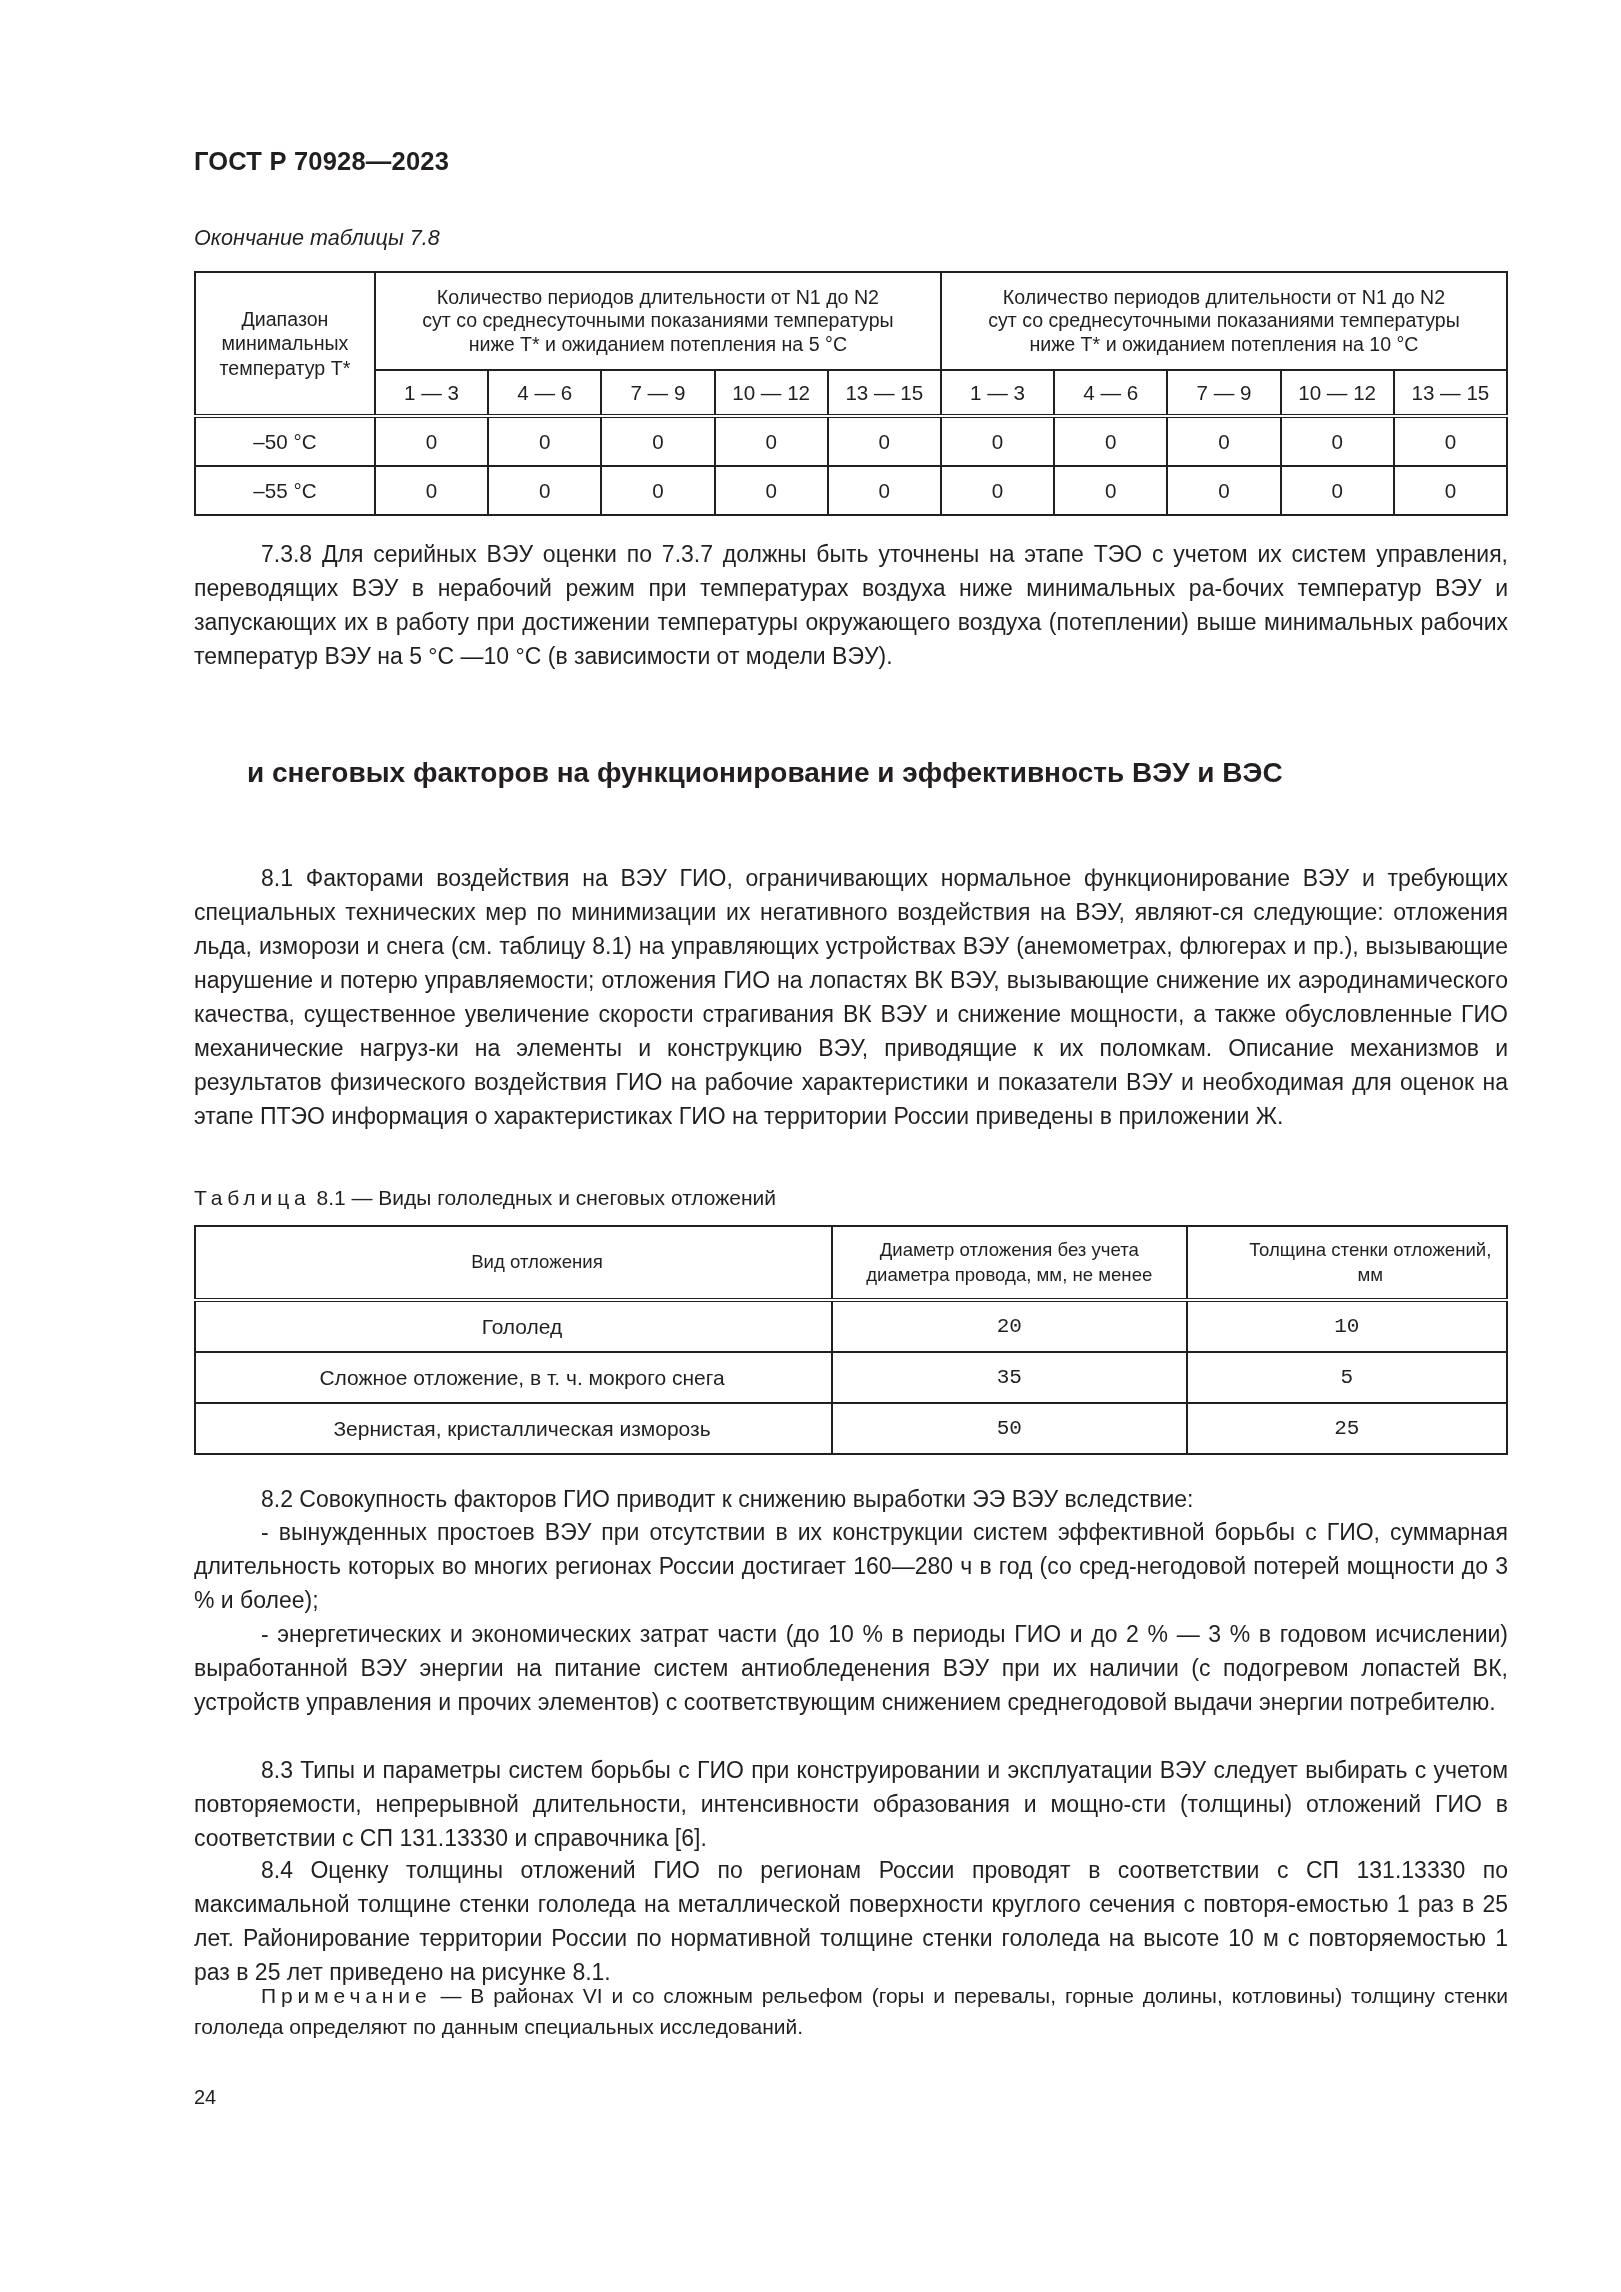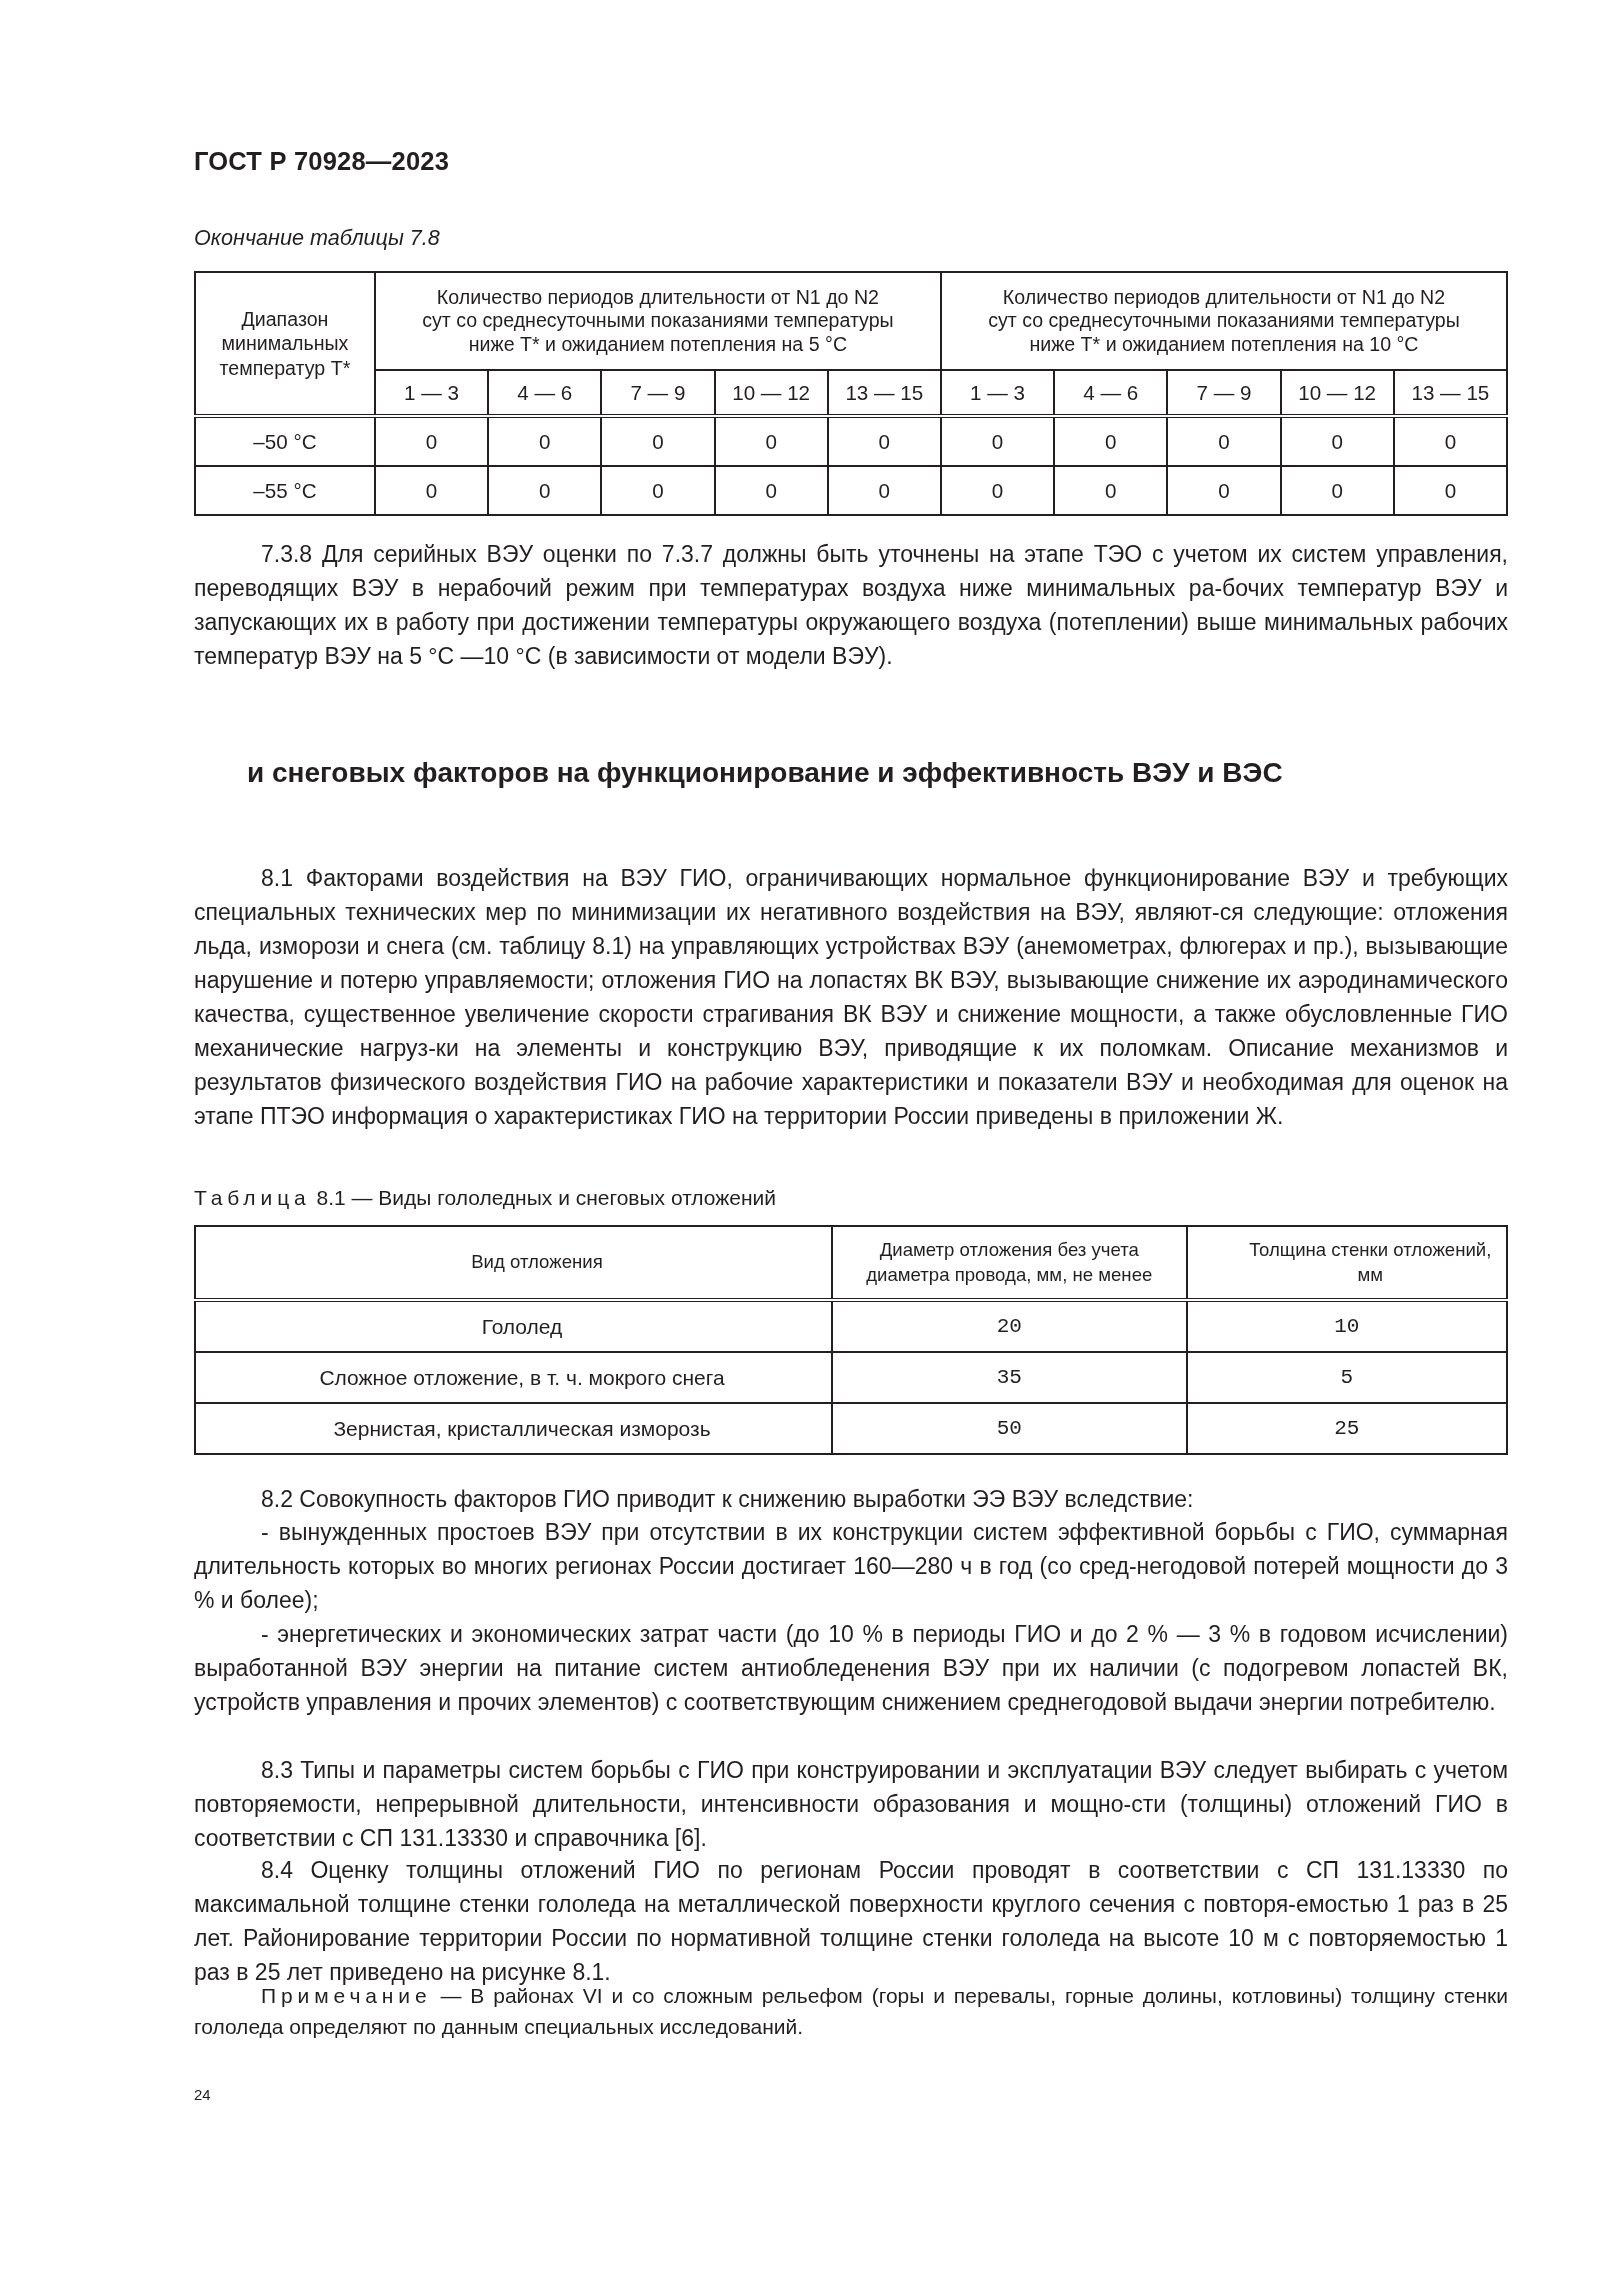--- a/index.html
+++ b/index.html
@@ -25,21 +25,21 @@
   .t81-caption .spaced { letter-spacing: 4.9px; }
   .t81 { position: absolute; left: 194px; top: 1225px; width: 1314px; font-size: 21px; }
   .t81 td { border: 2px solid #231f20; height: 47px; }
   .t81 .hcell { height: 69px; font-size: 18.6px; text-align: center; line-height: 24.5px; padding-left: 48px; }
   .t81 .lbl { padding-left: 18px; text-align: center; }
   .t81 .num { text-align: center; font-family: Liberation Mono, monospace; }
   .t81 tr.first-data td { border-top: 4.9px double #231f20; }
   .t81 tr.last-data td { border-top: 2.9px solid #231f20; border-bottom: 2.9px solid #231f20; }
   .note { position: absolute; left: 194px; top: 1980px; width: 1314px; font-size: 21px; line-height: 31px; text-align: justify; }
   .note .spaced { letter-spacing: 4.9px; }
-  .page-num { position: absolute; left: 194px; top: 2086px; font-size: 15px; }
+  .page-num { position: absolute; left: 194px; top: 2086px; font-size: 20px; }
 </style>
 </head>
 <body>
 
 <div class="doc-id">ГОСТ Р 70928—2023</div>
 
 <div class="table-cont">Окончание таблицы 7.8</div>
 
 <table class="t78">
   <tbody>

